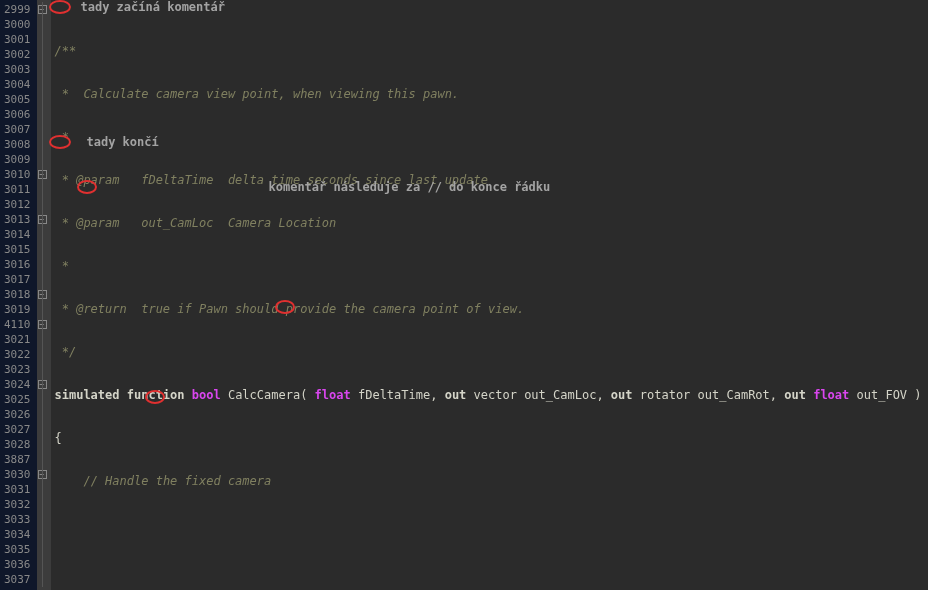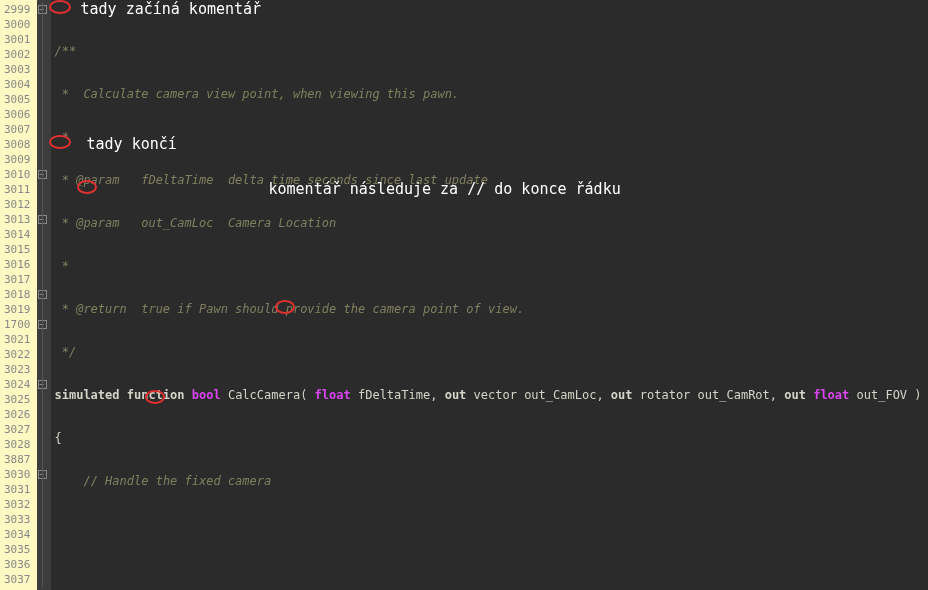--- a/index.html
+++ b/index.html
@@ -11,21 +11,21 @@
     overflow: hidden;
     width: 928px;
     height: 590px;
   }
   .editor {
     display: flex;
     height: 100%;
     background: #2b2b2b;
   }
   .gutter {
-    background: #fef9c3;
+    background: #0f172a;
     color: #888;
     text-align: right;
     padding: 2px 6px 2px 4px;
     user-select: none;
     flex-shrink: 0;
   }
   .gutter .ln {
     height: 15px;
     line-height: 15px;
     font-size: 11px;
@@ -67,23 +67,23 @@
     line-height: 15px;
   }
   .comment { color: #808060; font-style: italic; }
   .keyword { color: #d4d4c8; font-weight: bold; }
   .type { color: #d946ef; font-weight: bold; text-align: center; }
   .func { color: #d4d4c8; }
   .punct { color: #d4d4c8; }
   
   .annot {
     position: absolute;
-    color: #ffffff;
-    font-weight: normal;
-    font-size: 15px;
+    color: #a3a3a3;
+    font-weight: bold;
+    font-size: 12px;
     pointer-events: none;
     font-style: normal;
     font-family: 'Consolas', monospace;
   }
   .circle {
     position: absolute;
     border: 2px solid #e03030;
     border-radius: 50%;
     pointer-events: none;
   }
@@ -107,21 +107,21 @@
       <div class="ln">3010</div>
       <div class="ln">3011</div>
       <div class="ln">3012</div>
       <div class="ln">3013</div>
       <div class="ln">3014</div>
       <div class="ln">3015</div>
       <div class="ln">3016</div>
       <div class="ln">3017</div>
       <div class="ln">3018</div>
       <div class="ln">3019</div>
-      <div class="ln">1700</div>
+      <div class="ln">4110</div>
       <div class="ln">3021</div>
       <div class="ln">3022</div>
       <div class="ln">3023</div>
       <div class="ln">3024</div>
       <div class="ln">3025</div>
       <div class="ln">3026</div>
       <div class="ln">3027</div>
       <div class="ln">3028</div>
       <div class="ln">3887</div>
       <div class="ln">3030</div>

